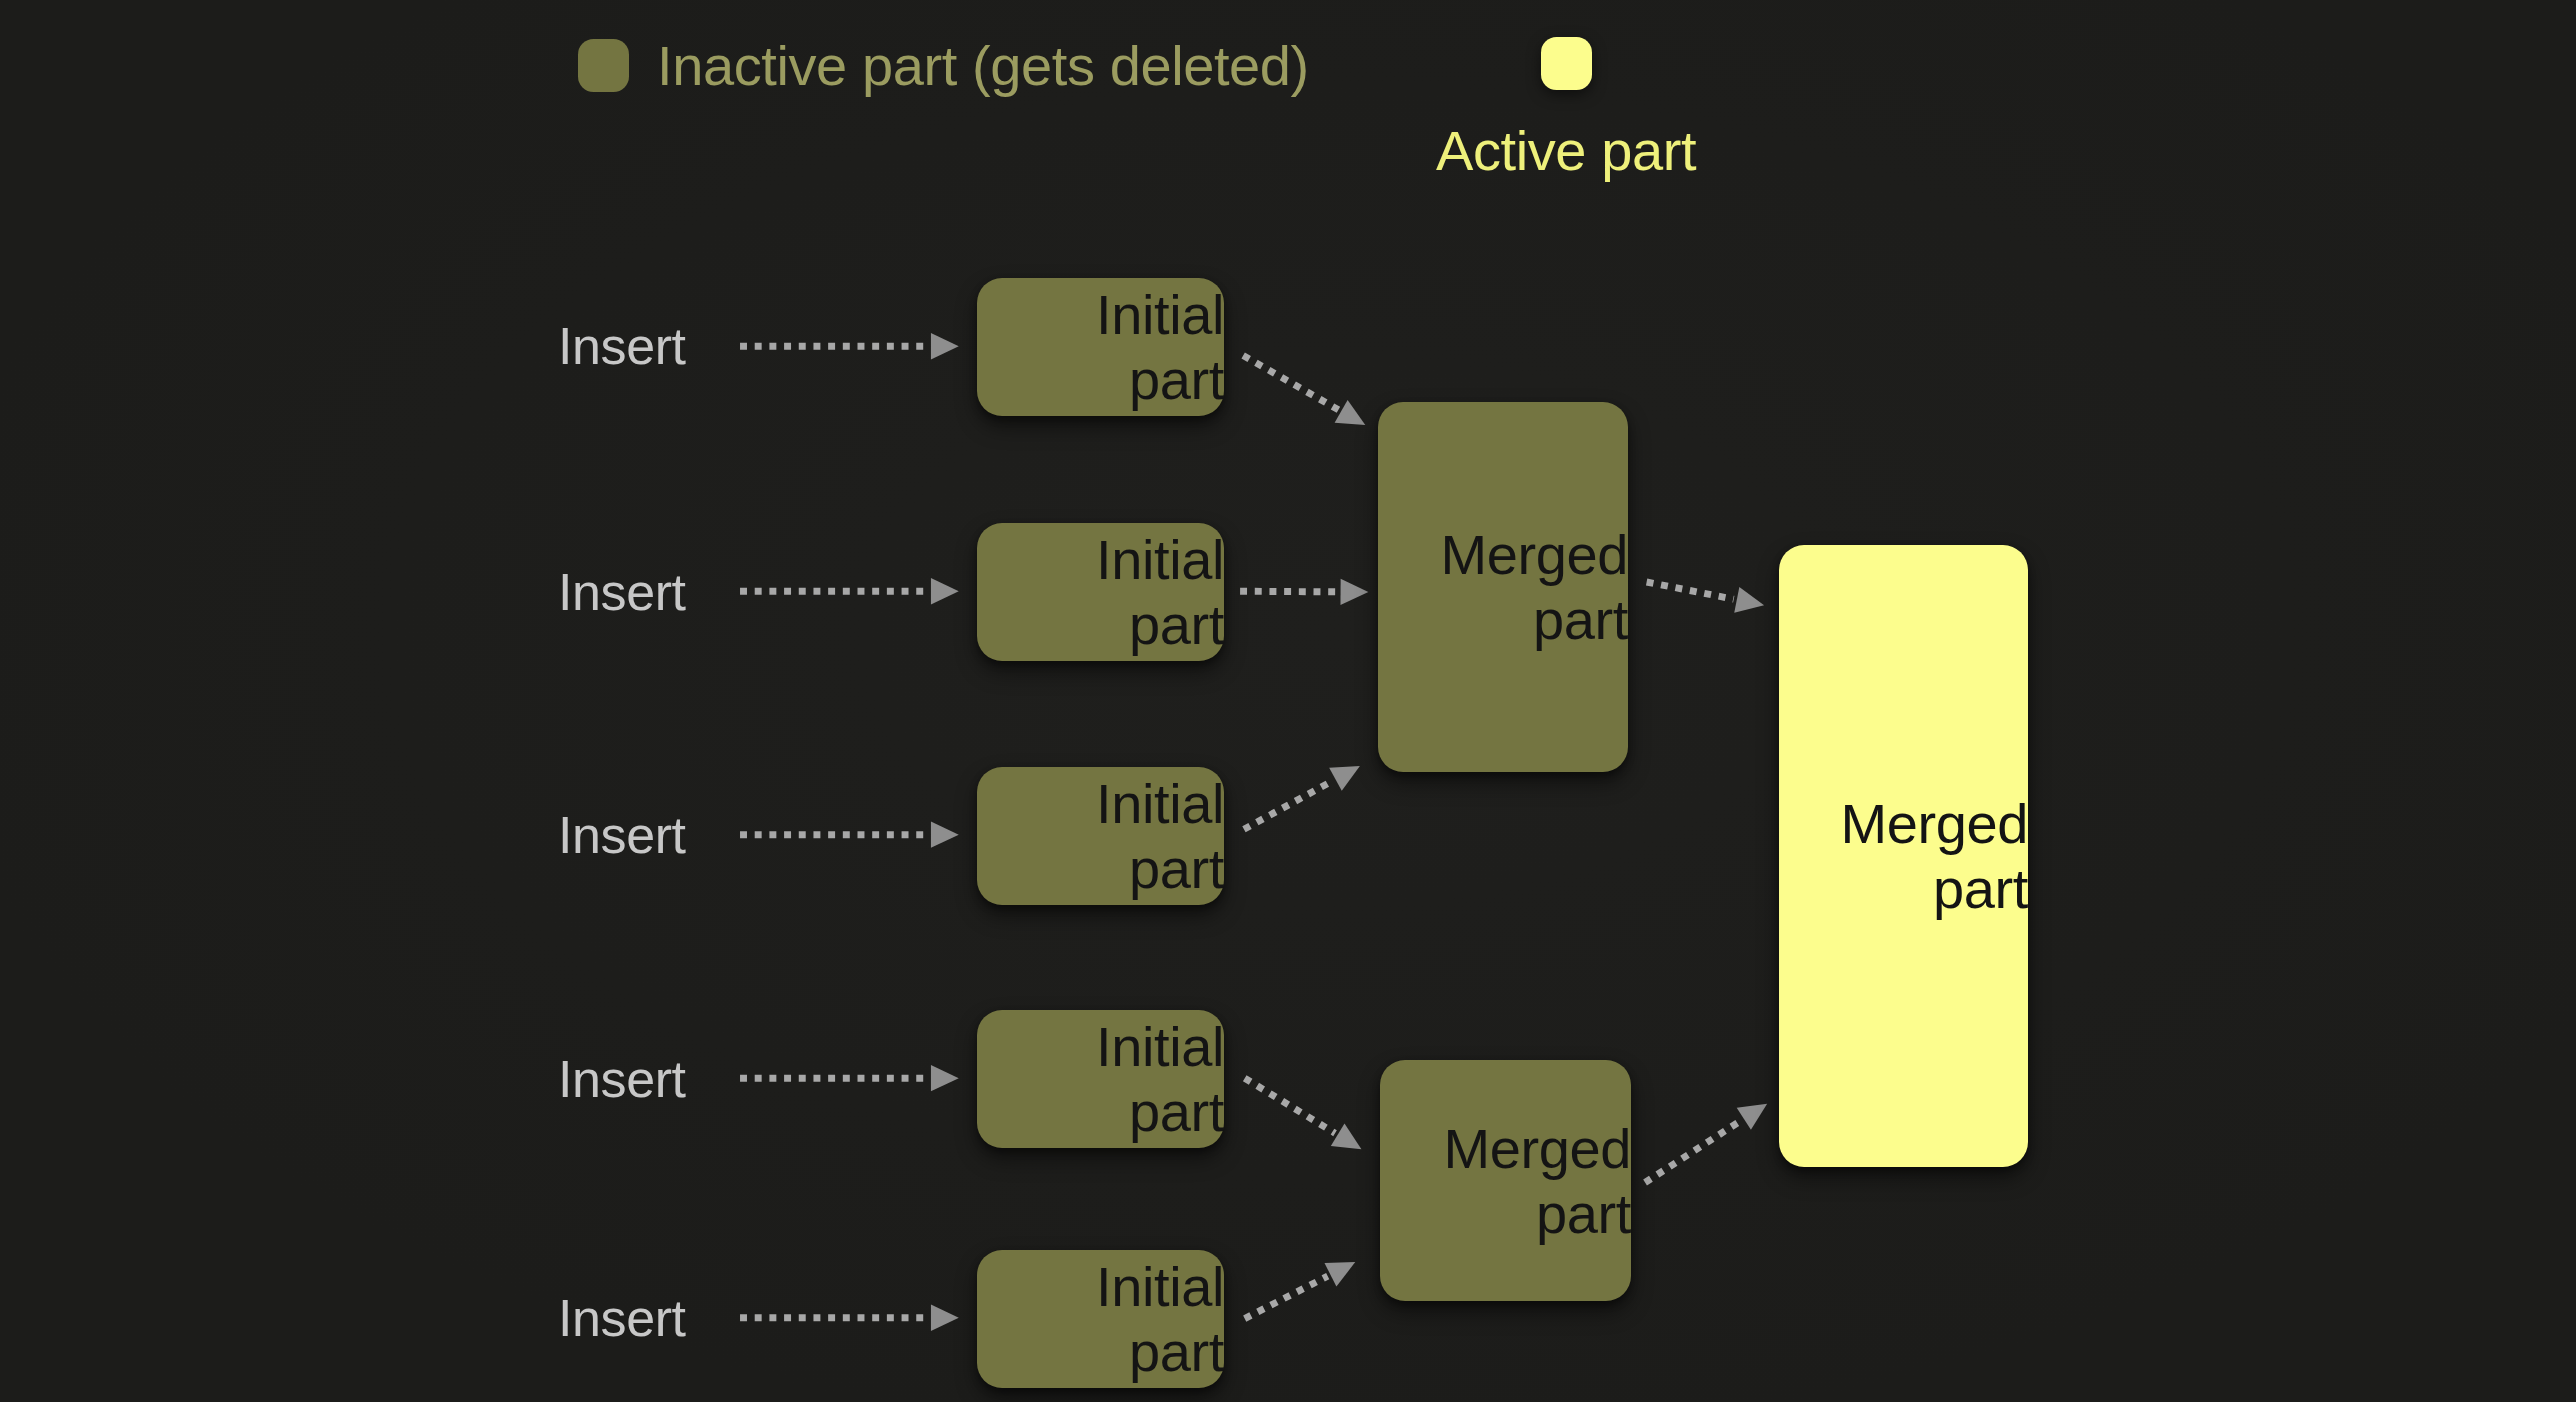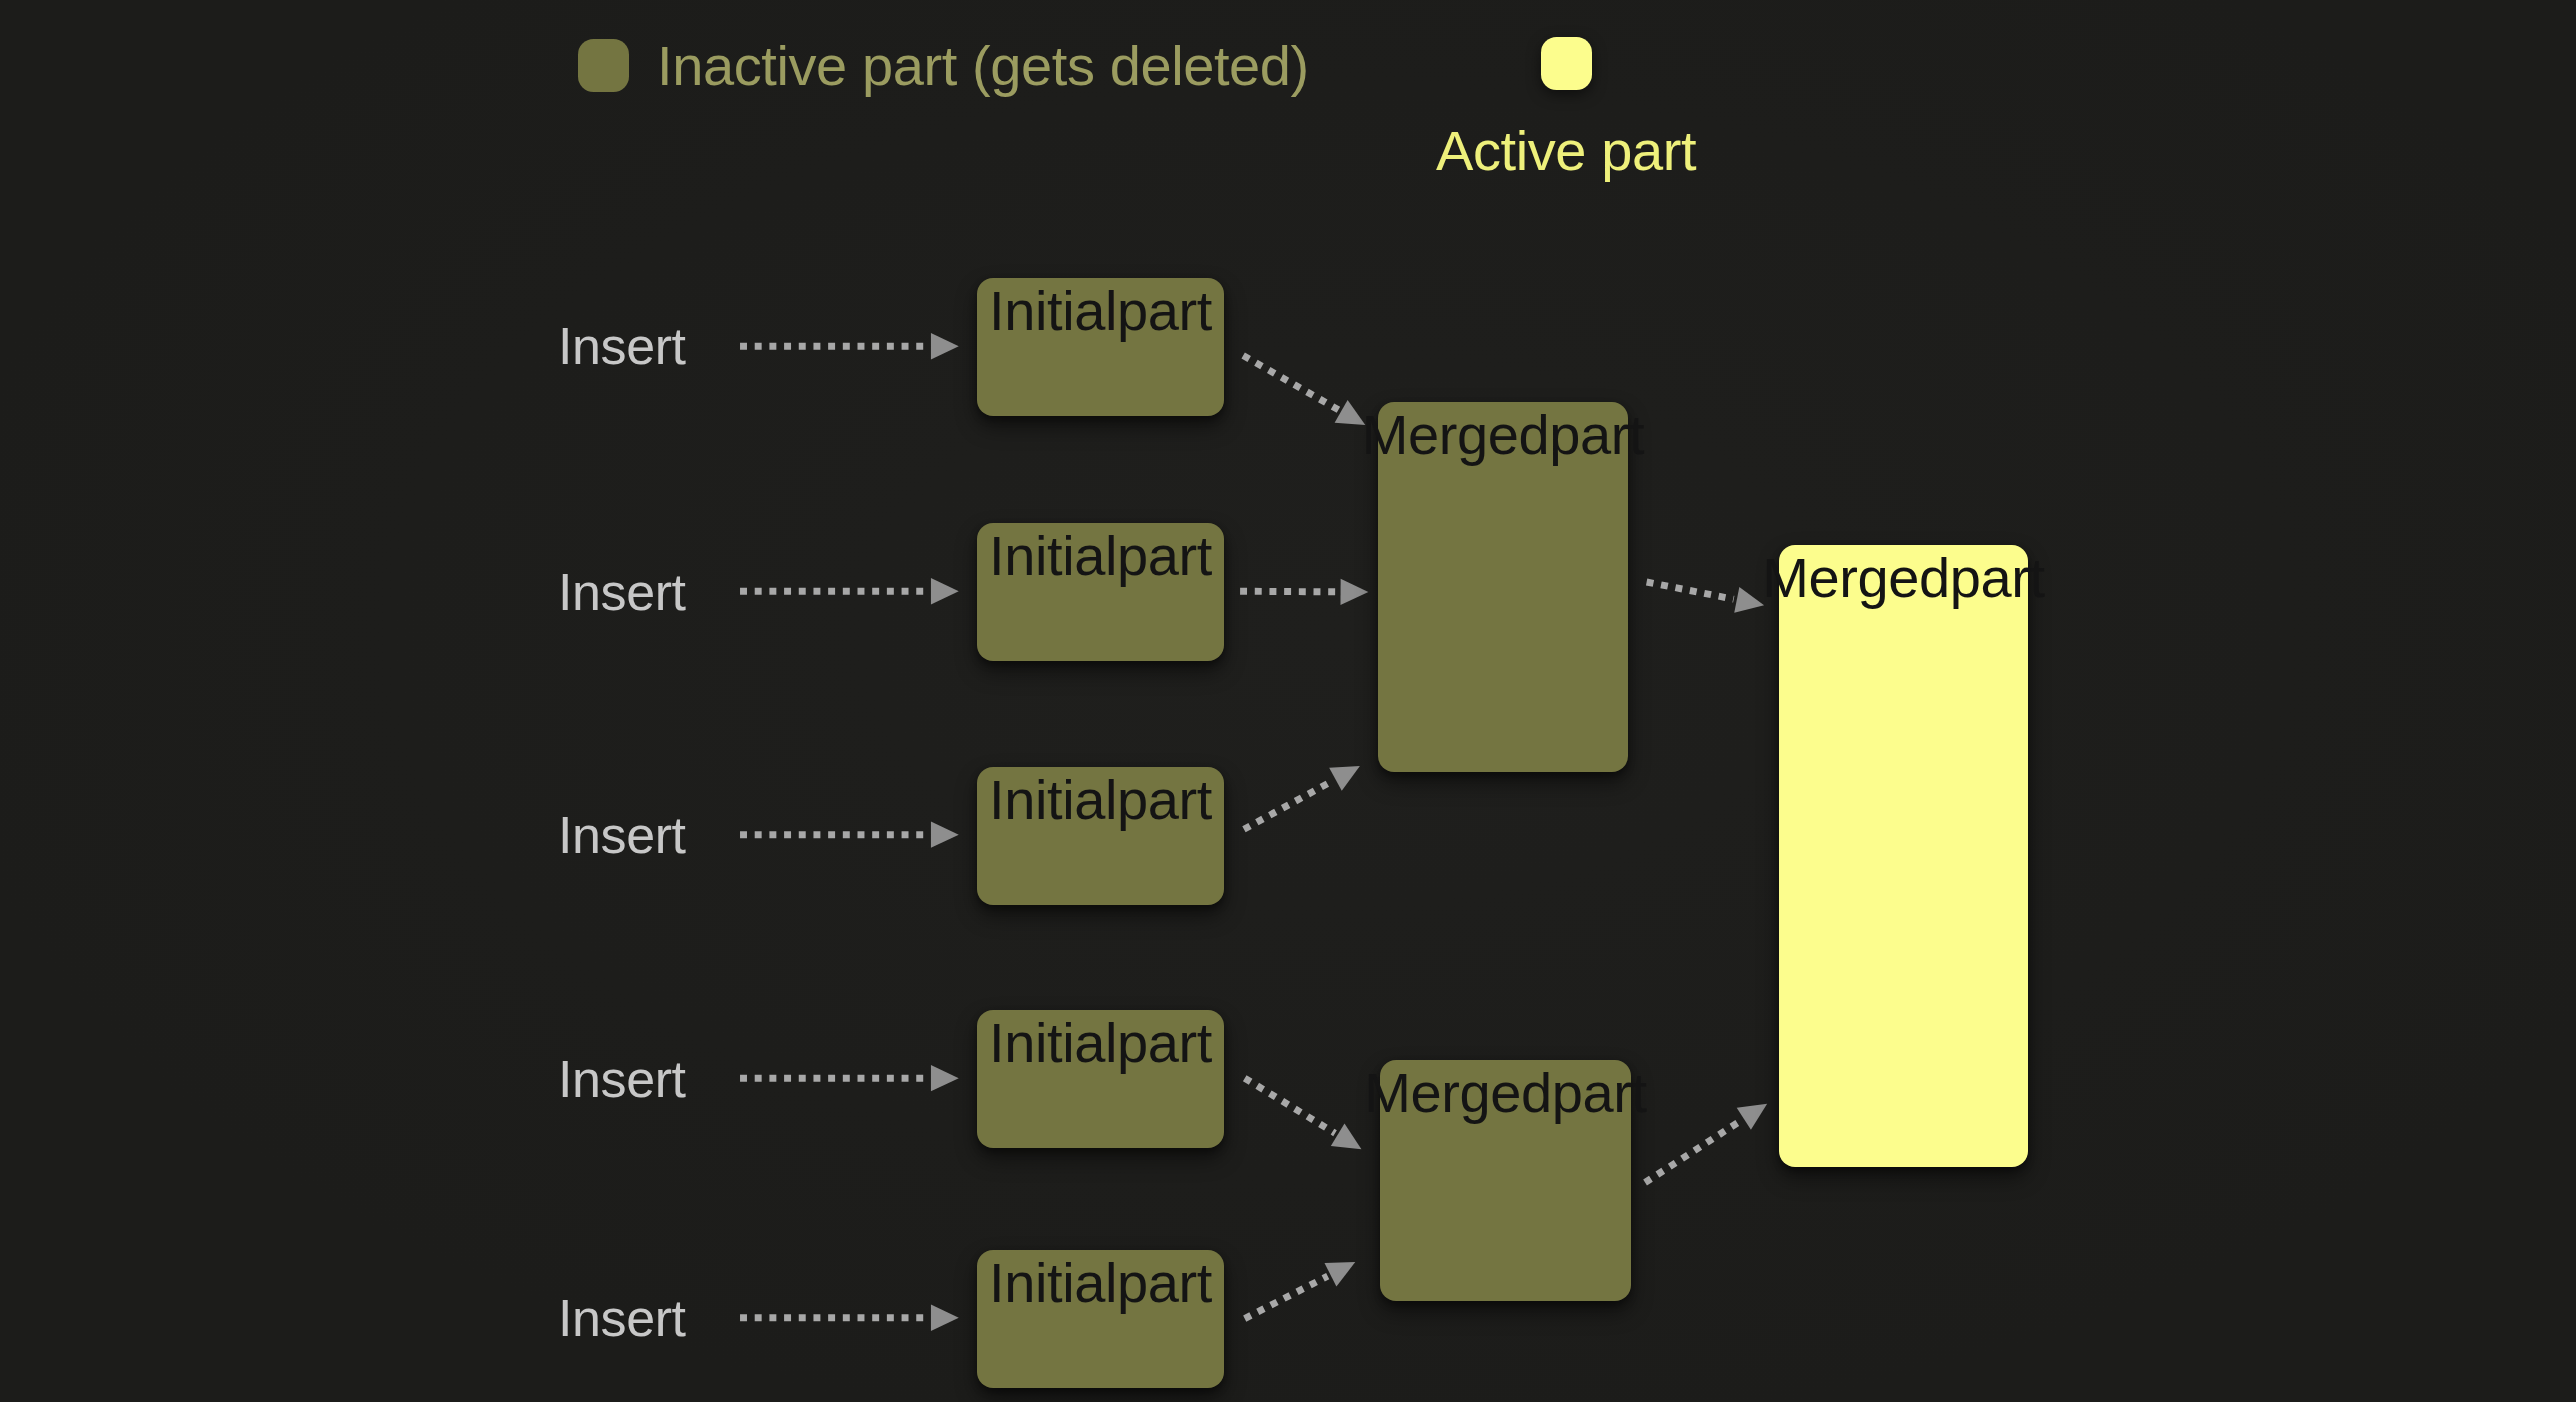--- a/index.html
+++ b/index.html
@@ -53,24 +53,24 @@
     width: 170px;
     font-size: 52px;
     line-height: 62px;
     color: var(--insert-text);
     letter-spacing: -0.4px;
     white-space: nowrap;
   }
   
   .node {
     position: absolute;
-    border-radius: 16px;
+    border-radius: 25px;
     display: flex;
-    flex-direction: row;
-    align-items: flex-start;
+    flex-direction: column;
+    align-items: flex-end;
     justify-content: center;
     text-align: center;
     box-shadow: 0 10.8px 21.6px rgba(0,0,0,.45), 0 3.1px 7.7px rgba(0,0,0,.35);
   }
   .node.inactive { background: var(--inactive-fill); }
   .node.active   { background: var(--active-fill); }
   .node .line {
     font-size: 56px;
     line-height: 65px;
     color: var(--node-text);

